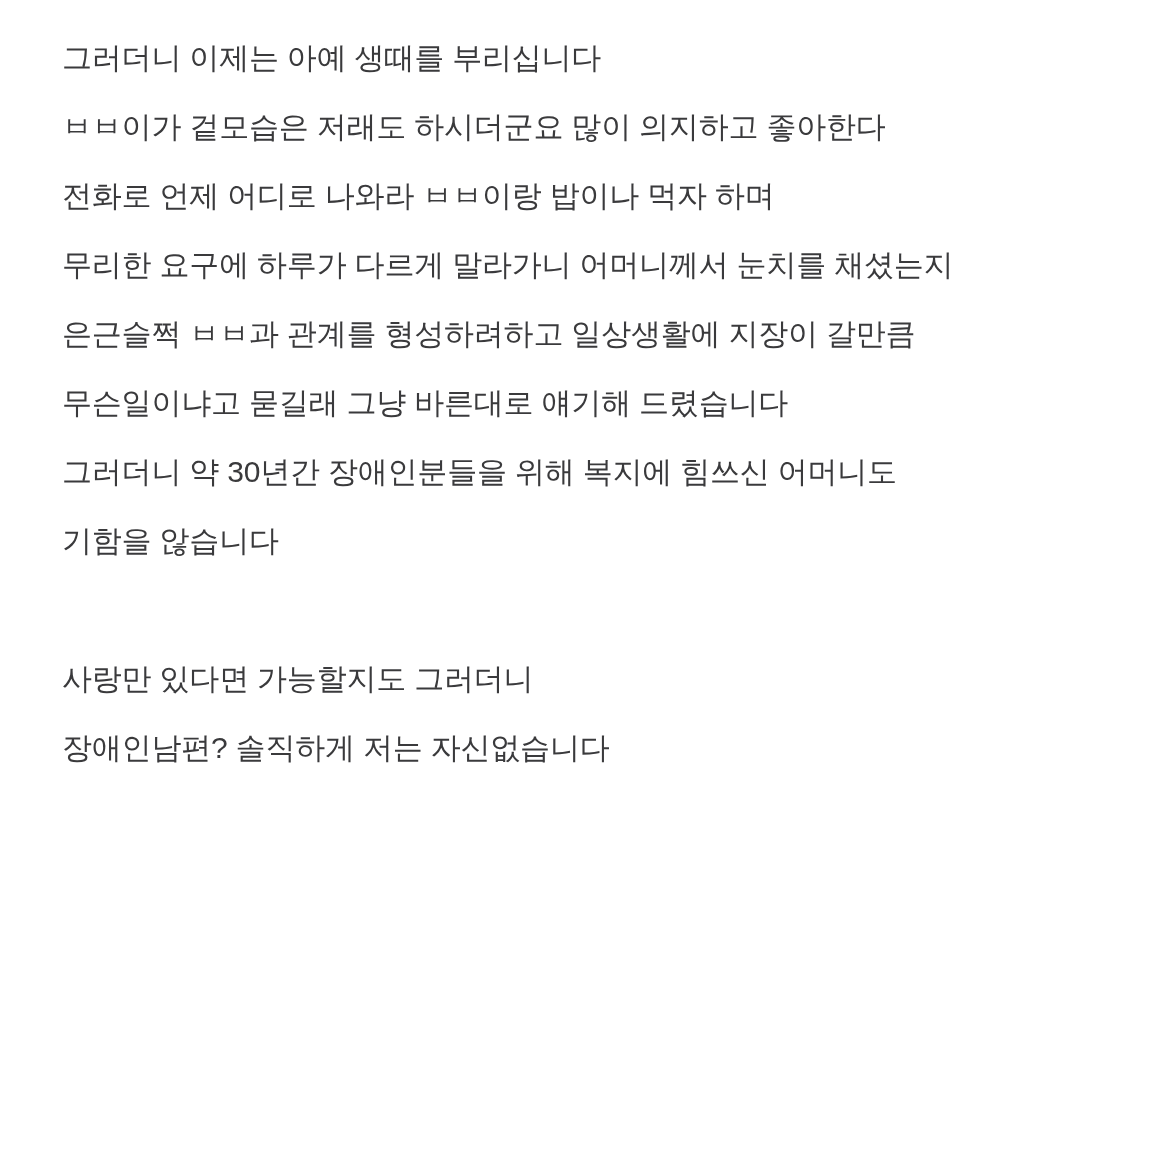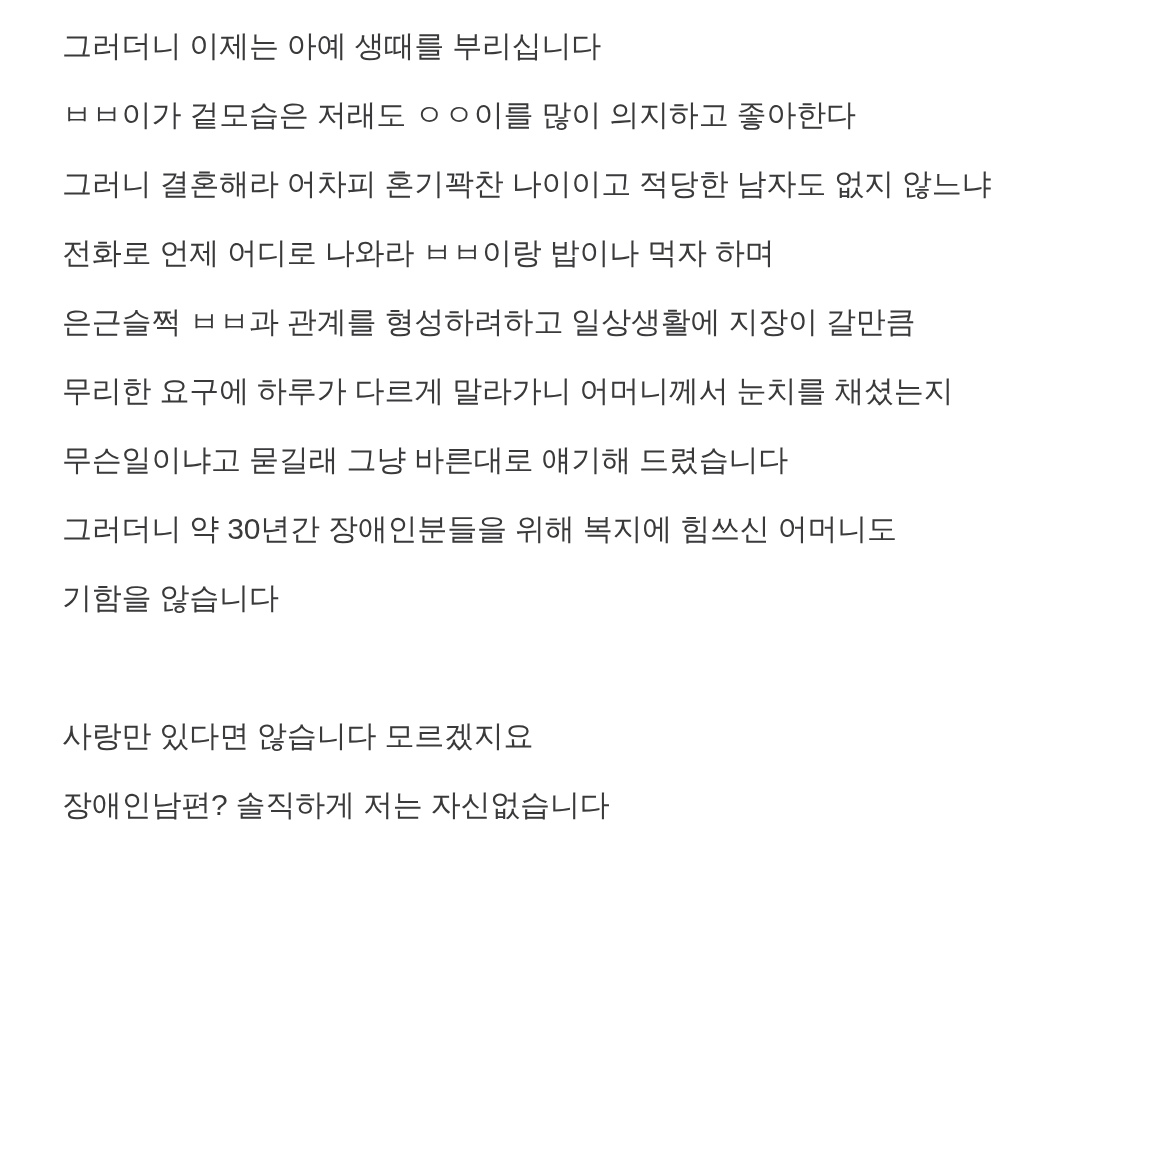--- a/index.html
+++ b/index.html
@@ -10,21 +10,21 @@
   body {
     width: 1170px;
     height: 1170px;
     overflow: hidden;
     font-family: "Liberation Sans", "DejaVu Sans", sans-serif;
   }
   .page {
     box-sizing: border-box;
     width: 1170px;
     height: 1170px;
-    padding: 11px 40px 0 62px;
+    padding: 23px 40px 0 62px;
     background: #ffffff;
   }
   .para {
     margin: 0;
   }
   .line {
     display: block;
     font-size: 30px;
     line-height: 69px;
     color: #3a3a3c;
@@ -36,32 +36,31 @@
     color: transparent;
   }
 </style>
 </head>
 <body>
 
 <div class="page">
 
   <div class="para">
     <span class="line">그러더니 이제는 아예 생때를 부리십니다</span>
-    <span class="line">ㅂㅂ이가 겉모습은 저래도 ㅇㅇ이를 많이 의지하고 좋아한다</span>
-    <span class="line">그러니 결혼해라 어차피 혼기꽉찬 나이이고 적당한 남자도 없지 않느냐</span>
+    <span class="line">ㅂㅂ이가 겉모습은 저래도 하시더군요 많이 의지하고 좋아한다</span>
     <span class="line">전화로 언제 어디로 나와라 ㅂㅂ이랑 밥이나 먹자 하며</span>
+    <span class="line">무리한 요구에 하루가 다르게 말라가니 어머니께서 눈치를 채셨는지</span>
     <span class="line">은근슬쩍 ㅂㅂ과 관계를 형성하려하고 일상생활에 지장이 갈만큼</span>
-    <span class="line">무리한 요구에 하루가 다르게 말라가니 어머니께서 눈치를 채셨는지</span>
     <span class="line">무슨일이냐고 묻길래 그냥 바른대로 얘기해 드렸습니다</span>
     <span class="line">그러더니 약 30년간 장애인분들을 위해 복지에 힘쓰신 어머니도</span>
     <span class="line">기함을 않습니다</span>
   </div>
 
   <div class="para">
     <span class="line blank"> </span>
   </div>
 
   <div class="para">
-    <span class="line">사랑만 있다면 않습니다 모르겠지요</span>
+    <span class="line">사랑만 있다면 가능할지도 그러더니</span>
     <span class="line">장애인남편? 솔직하게 저는 자신없습니다</span>
   </div>
 
 </div>
 
 </body></html>

